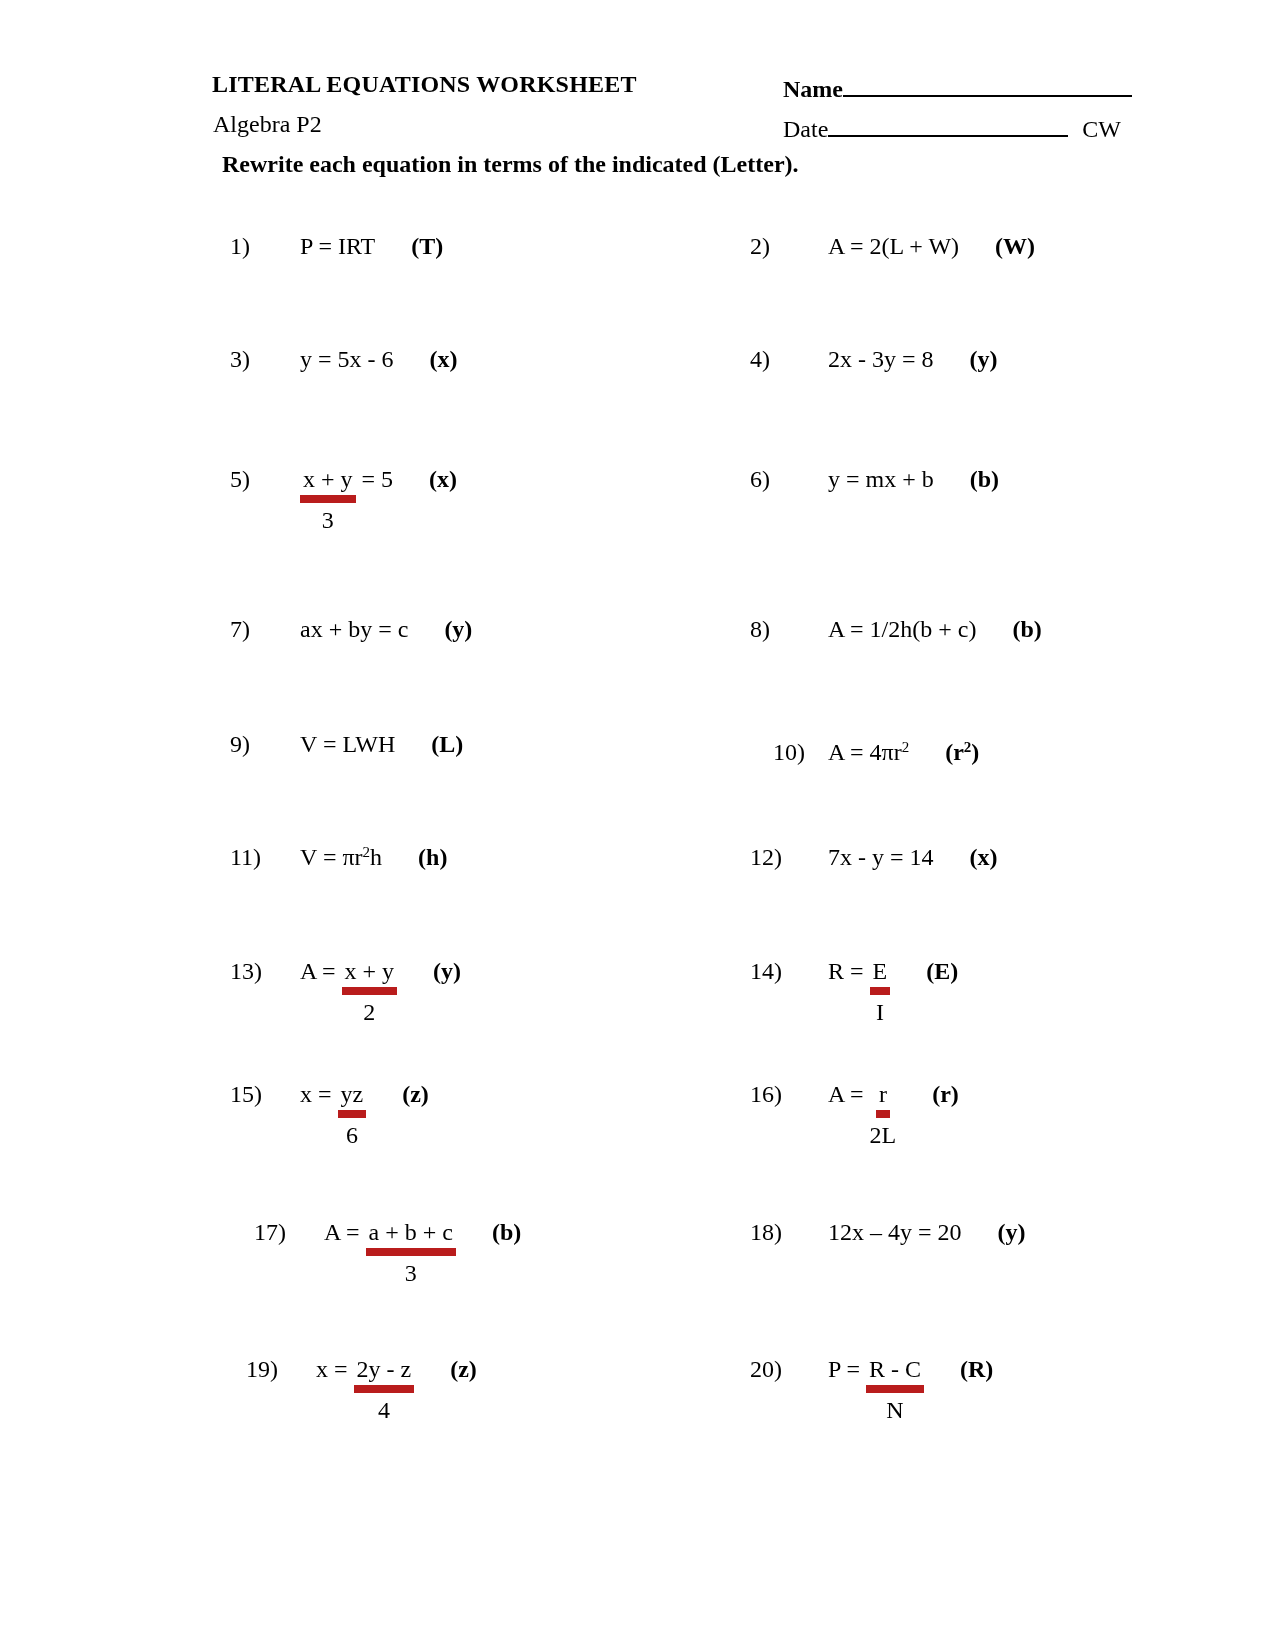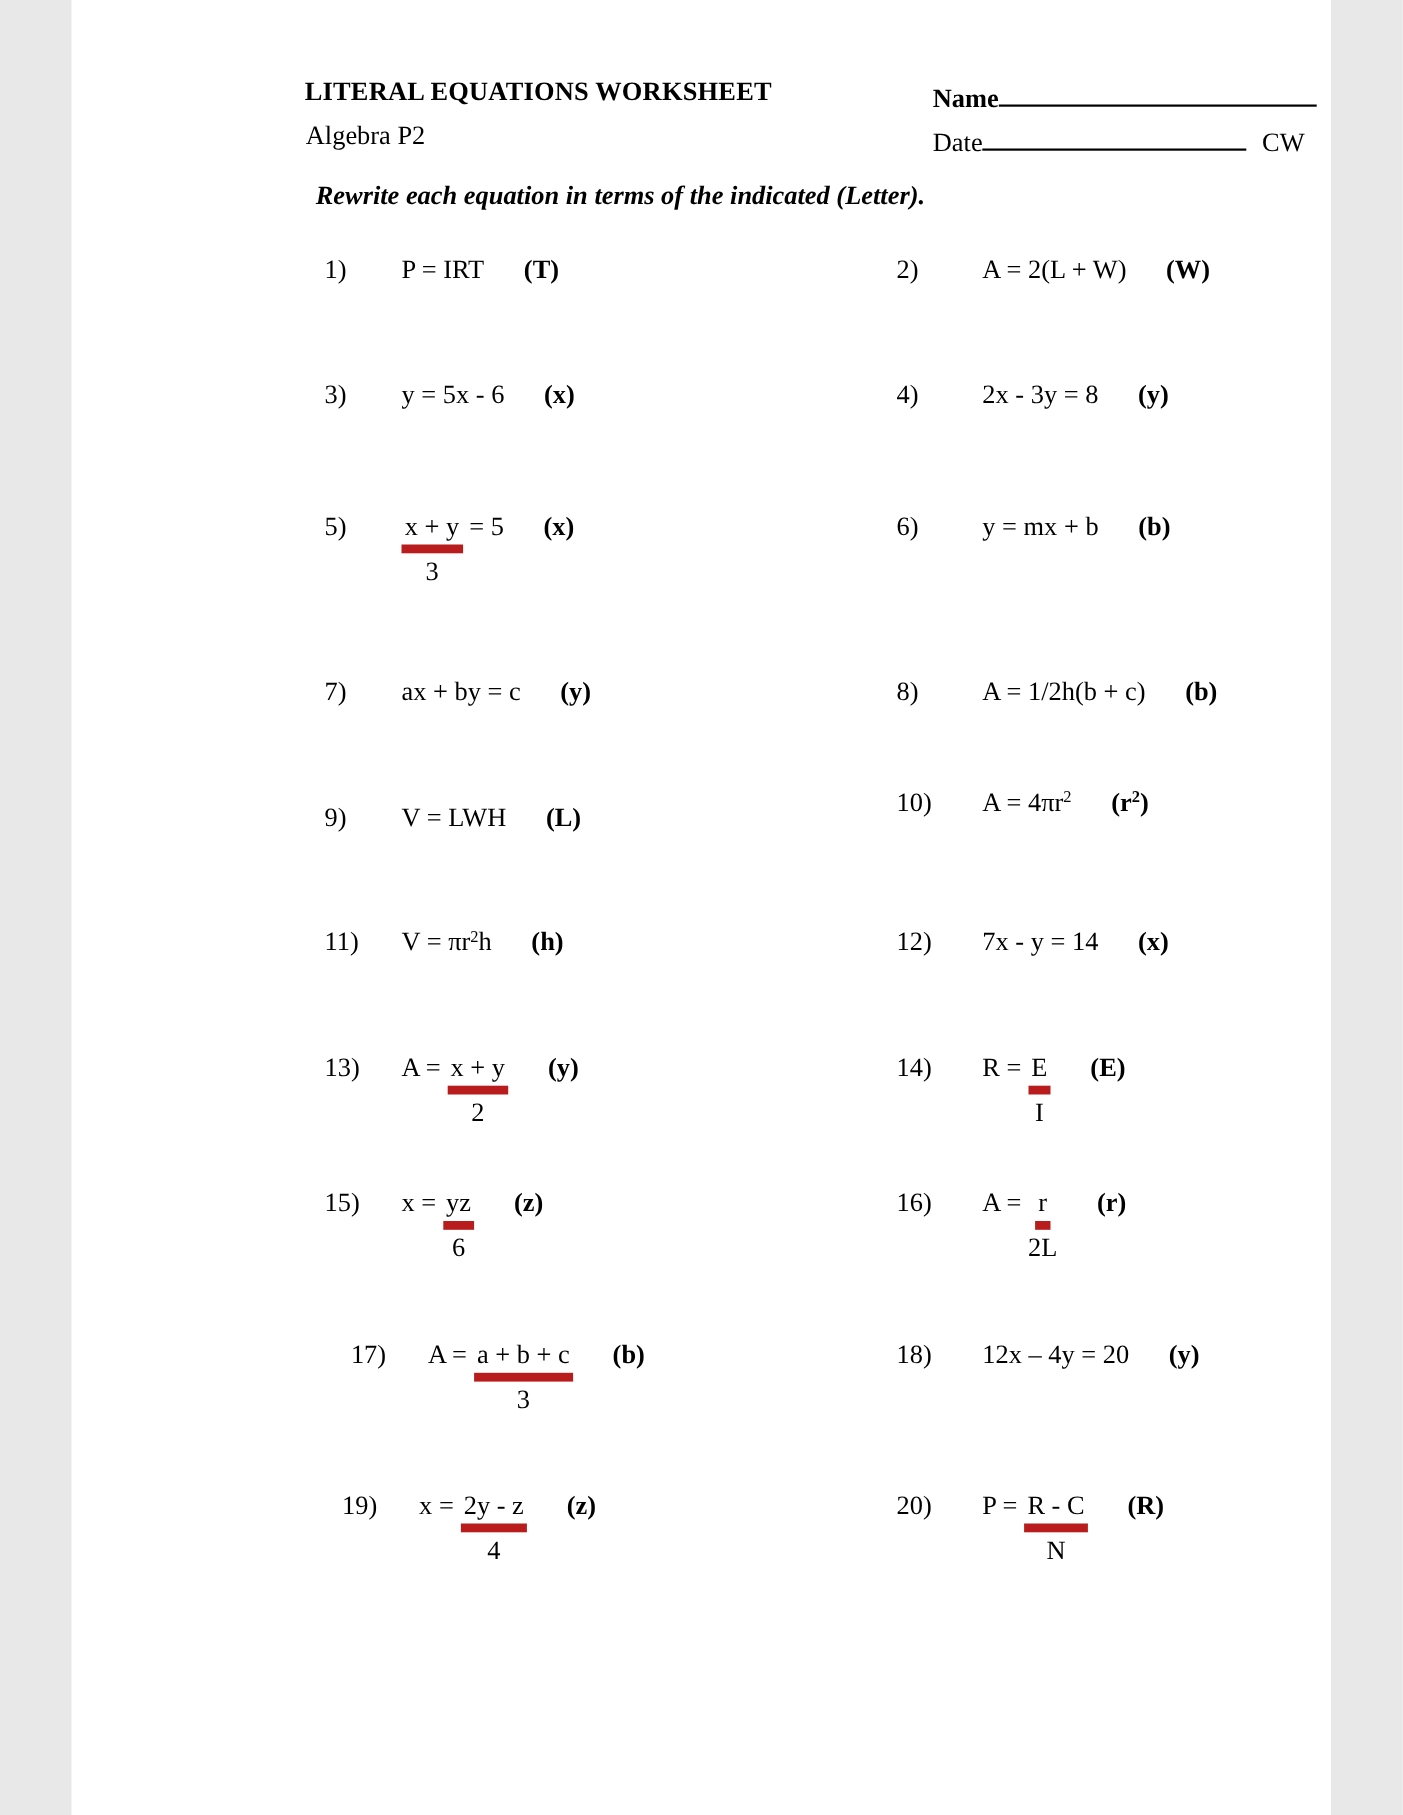--- a/index.html
+++ b/index.html
@@ -1,18 +1,18 @@
 <!DOCTYPE html>
 <html><head>
 <meta charset="utf-8">
 <style>
   html,body { margin:0; padding:0; background:#e8e8e8; }
   .page {
     position:relative;
-    width:1145px; height:1650px;
+    width:1275px; height:1650px;
     margin:0 auto;
     background:#ffffff;
     color:#000;
     font-family:"Liberation Serif","DejaVu Serif",serif;
     font-size:24px;
     overflow:hidden;
   }
   .abs { position:absolute; white-space:nowrap; }
   .bold { font-weight:bold; }
   .title { left:212px; top:71px; font-weight:bold; letter-spacing:0.2px; }
@@ -21,21 +21,21 @@
   .date-line { left:783px; top:111px; }
   .blank {
     display:inline-block;
     border-bottom:2px solid #000;
     height:1em;
     vertical-align:baseline;
   }
   .blank.name { width:289px; }
   .blank.date { width:240px; }
   .cw { margin-left:14px; }
-  .instruction { left:222px; top:165px; font-weight:bold;font-style:italic; }
+  .instruction { left:222px; top:151px; font-weight:bold; }
 
   .problem { position:absolute; display:flex; align-items:flex-start; line-height:28px; }
   .pnum { flex:0 0 auto; }
   .problem.col-l .pnum { width:70px; }
   .problem.col-r .pnum { width:78px; }
   .equation { }
   .letter { font-weight:bold; margin-left:36px; }
 
   .frac { display:inline-table; border-collapse:collapse; text-align:center; }
   .frac .num { display:table-row; }
@@ -101,21 +101,21 @@
       <div class="problem col-r" style="left: 750px; top: 615px;">
         <span class="pnum">8)</span>
         <span class="equation"><span>A = 1/2h(b + c)</span></span>
         <span class="letter"><span>(b)</span></span>
       </div>
       <div class="problem col-l" style="left: 230px; top: 730px;">
         <span class="pnum">9)</span>
         <span class="equation"><span>V = LWH</span></span>
         <span class="letter"><span>(L)</span></span>
       </div>
-      <div class="problem col-r" style="left: 750px; top: 716px;">
+      <div class="problem col-r" style="left: 750px; top: 738px; text-align: center;">
         <span class="pnum">10)</span>
         <span class="equation"><span>A = 4πr</span><span class="sup">2</span></span>
         <span class="letter"><span>(r</span><span class="sup">2</span><span>)</span></span>
       </div>
       <div class="problem col-l" style="left: 230px; top: 843px;">
         <span class="pnum">11)</span>
         <span class="equation"><span>V = πr</span><span class="sup">2</span><span>h</span></span>
         <span class="letter"><span>(h)</span></span>
       </div>
       <div class="problem col-r" style="left: 750px; top: 843px;">

